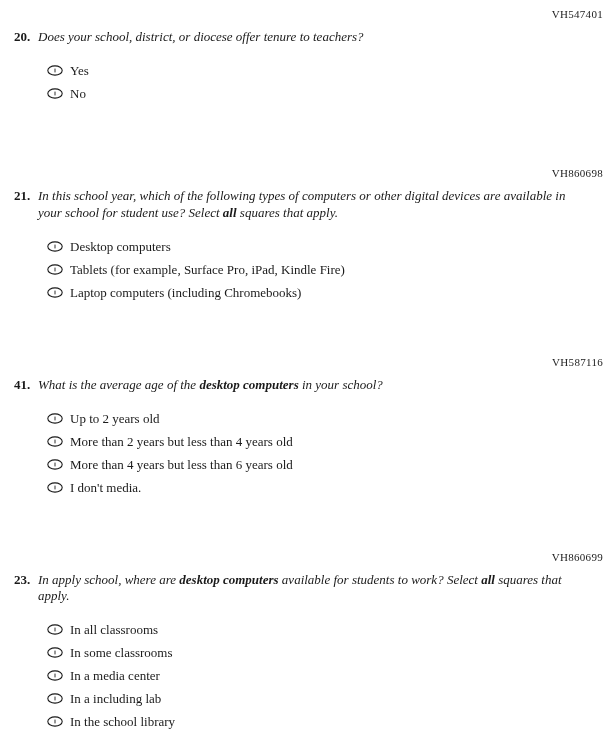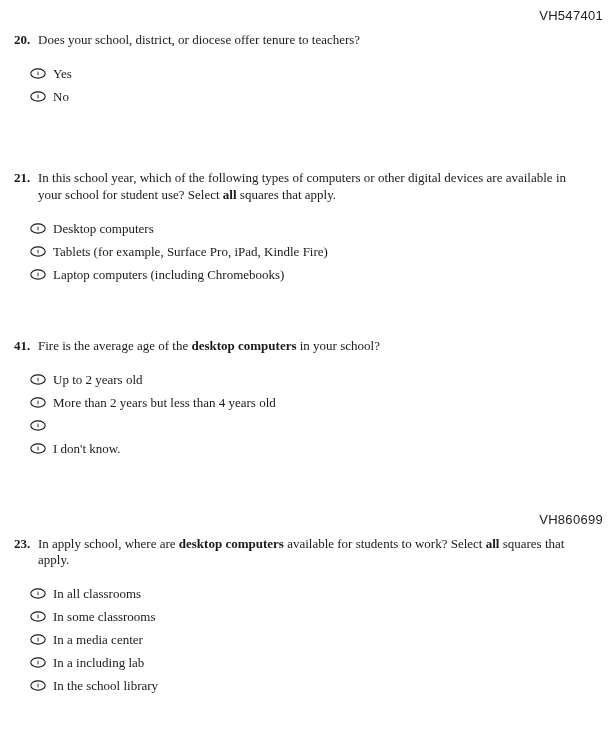--- a/index.html
+++ b/index.html
@@ -22,47 +22,49 @@
   }
   .question {
     margin-bottom: 52px;
   }
   .question:nth-child(1) {
     margin-bottom: 62px;
   }
   .code {
     text-align: right;
     padding-right: 8px;
-    font-size: 13px;
+    font-size: 11px;
     letter-spacing: 0.3px;
     color: #222222;
     margin-bottom: 9px;
-    font-family: Liberation Sans, sans-serif;
+    font-family: Liberation Serif, serif;
   }
   .q-row {
     display: flex;
     align-items: flex-start;
     padding-left: 14px;
     padding-right: 20px;
     margin-bottom: 13px;
   }
   .q-num {
     font-weight: bold;
     width: 24px;
     flex: 0 0 24px;
   }
   .q-text {
     flex: 1 1 auto;
     line-height: 1.3;
+    font-style: italic;
   }
   .q-text b {
     font-weight: bold;
   }
   .options {
     padding-left: 30px;
+    margin-left: 17px;
   }
   .option {
     display: flex;
     align-items: center;
     height: 23px;
     cursor: pointer;
   }
   .oval {
     display: inline-flex;
     align-items: center;
@@ -108,20 +110,21 @@
         <ellipse cx="8" cy="5.5" rx="7.2" ry="4.6" fill="none" stroke="#1a1a1a" stroke-width="1.1"></ellipse>
         <line x1="8" y1="3.6" x2="8" y2="7.4" stroke="#1a1a1a" stroke-width="0.9"></line>
       </svg>
     </span>
     <span class="opt-label">No</span>
   </div>
 </div>
   </section>
 
   <section class="question">
+    <div class="code">VH860698</div>
     <div class="q-row">
       <span class="q-num">21.</span>
       <div class="q-text"><span>In this school year, which of the following types of computers or other digital devices are available in your school for student use? Select </span><b>all</b><span> squares that apply.</span></div>
     </div>
     <div class="options">
   <div class="option">
     <span class="oval">
       <svg width="16" height="11" viewBox="0 0 16 11" aria-hidden="true">
         <ellipse cx="8" cy="5.5" rx="7.2" ry="4.6" fill="none" stroke="#1a1a1a" stroke-width="1.1"></ellipse>
         <line x1="8" y1="3.6" x2="8" y2="7.4" stroke="#1a1a1a" stroke-width="0.9"></line>
@@ -146,23 +149,24 @@
         <ellipse cx="8" cy="5.5" rx="7.2" ry="4.6" fill="none" stroke="#1a1a1a" stroke-width="1.1"></ellipse>
         <line x1="8" y1="3.6" x2="8" y2="7.4" stroke="#1a1a1a" stroke-width="0.9"></line>
       </svg>
     </span>
     <span class="opt-label">Laptop computers (including Chromebooks)</span>
   </div>
 </div>
   </section>
 
   <section class="question">
+    <div class="code">VH587116</div>
     <div class="q-row">
       <span class="q-num">41.</span>
-      <div class="q-text"><span>Fire is the average age of the </span><b>desktop computers</b><span> in your school?</span></div>
+      <div class="q-text"><span>What is the average age of the </span><b>desktop computers</b><span> in your school?</span></div>
     </div>
     <div class="options">
   <div class="option">
     <span class="oval">
       <svg width="16" height="11" viewBox="0 0 16 11" aria-hidden="true">
         <ellipse cx="8" cy="5.5" rx="7.2" ry="4.6" fill="none" stroke="#1a1a1a" stroke-width="1.1"></ellipse>
         <line x1="8" y1="3.6" x2="8" y2="7.4" stroke="#1a1a1a" stroke-width="0.9"></line>
       </svg>
     </span>
     <span class="opt-label">Up to 2 years old</span>
@@ -178,31 +182,32 @@
     <span class="opt-label">More than 2 years but less than 4 years old</span>
   </div>
 
   <div class="option">
     <span class="oval">
       <svg width="16" height="11" viewBox="0 0 16 11" aria-hidden="true">
         <ellipse cx="8" cy="5.5" rx="7.2" ry="4.6" fill="none" stroke="#1a1a1a" stroke-width="1.1"></ellipse>
         <line x1="8" y1="3.6" x2="8" y2="7.4" stroke="#1a1a1a" stroke-width="0.9"></line>
       </svg>
     </span>
-  </div>
-
-
-  <div class="option">
-    <span class="oval">
-      <svg width="16" height="11" viewBox="0 0 16 11" aria-hidden="true">
-        <ellipse cx="8" cy="5.5" rx="7.2" ry="4.6" fill="none" stroke="#1a1a1a" stroke-width="1.1"></ellipse>
-        <line x1="8" y1="3.6" x2="8" y2="7.4" stroke="#1a1a1a" stroke-width="0.9"></line>
-      </svg>
-    </span>
-    <span class="opt-label">I don't know.</span>
+    <span class="opt-label">More than 4 years but less than 6 years old</span>
+  </div>
+
+
+  <div class="option">
+    <span class="oval">
+      <svg width="16" height="11" viewBox="0 0 16 11" aria-hidden="true">
+        <ellipse cx="8" cy="5.5" rx="7.2" ry="4.6" fill="none" stroke="#1a1a1a" stroke-width="1.1"></ellipse>
+        <line x1="8" y1="3.6" x2="8" y2="7.4" stroke="#1a1a1a" stroke-width="0.9"></line>
+      </svg>
+    </span>
+    <span class="opt-label">I don't media.</span>
   </div>
 </div>
   </section>
 
   <section class="question">
     <div class="code">VH860699</div>
     <div class="q-row">
       <span class="q-num">23.</span>
       <div class="q-text"><span>In apply school, where are </span><b>desktop computers</b><span> available for students to work? Select </span><b>all</b><span> squares that apply.</span></div>
     </div>

